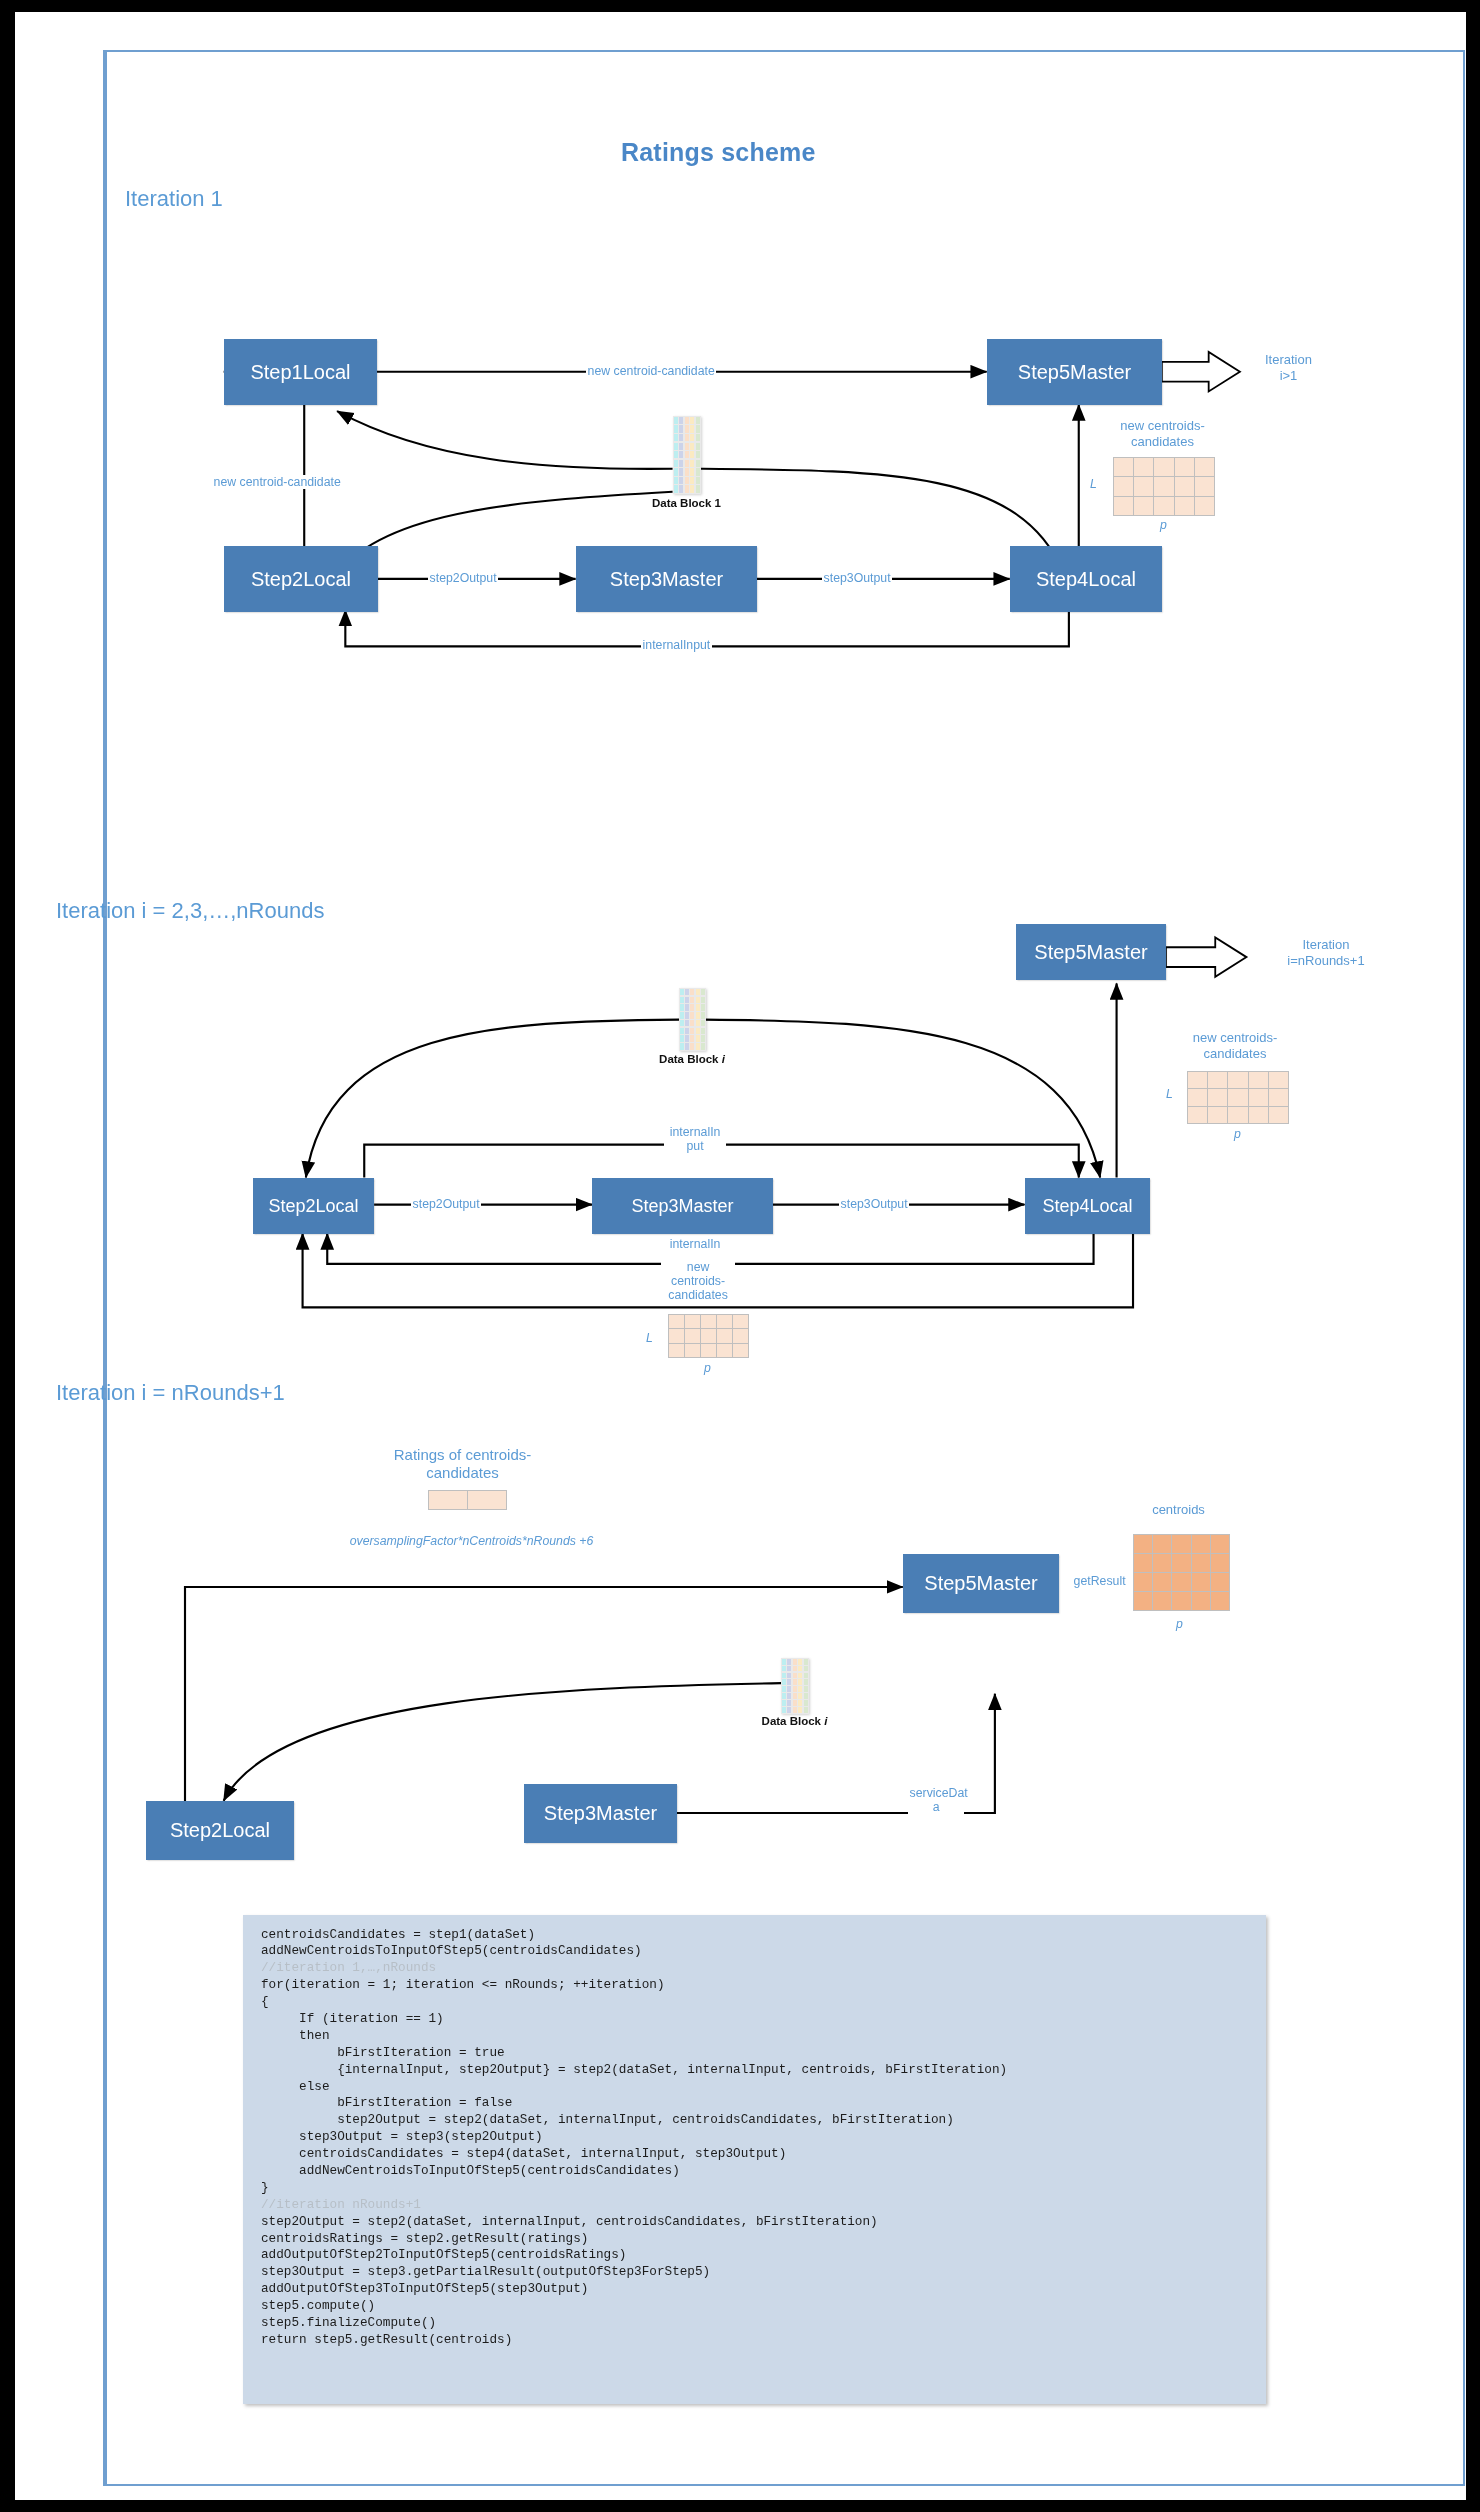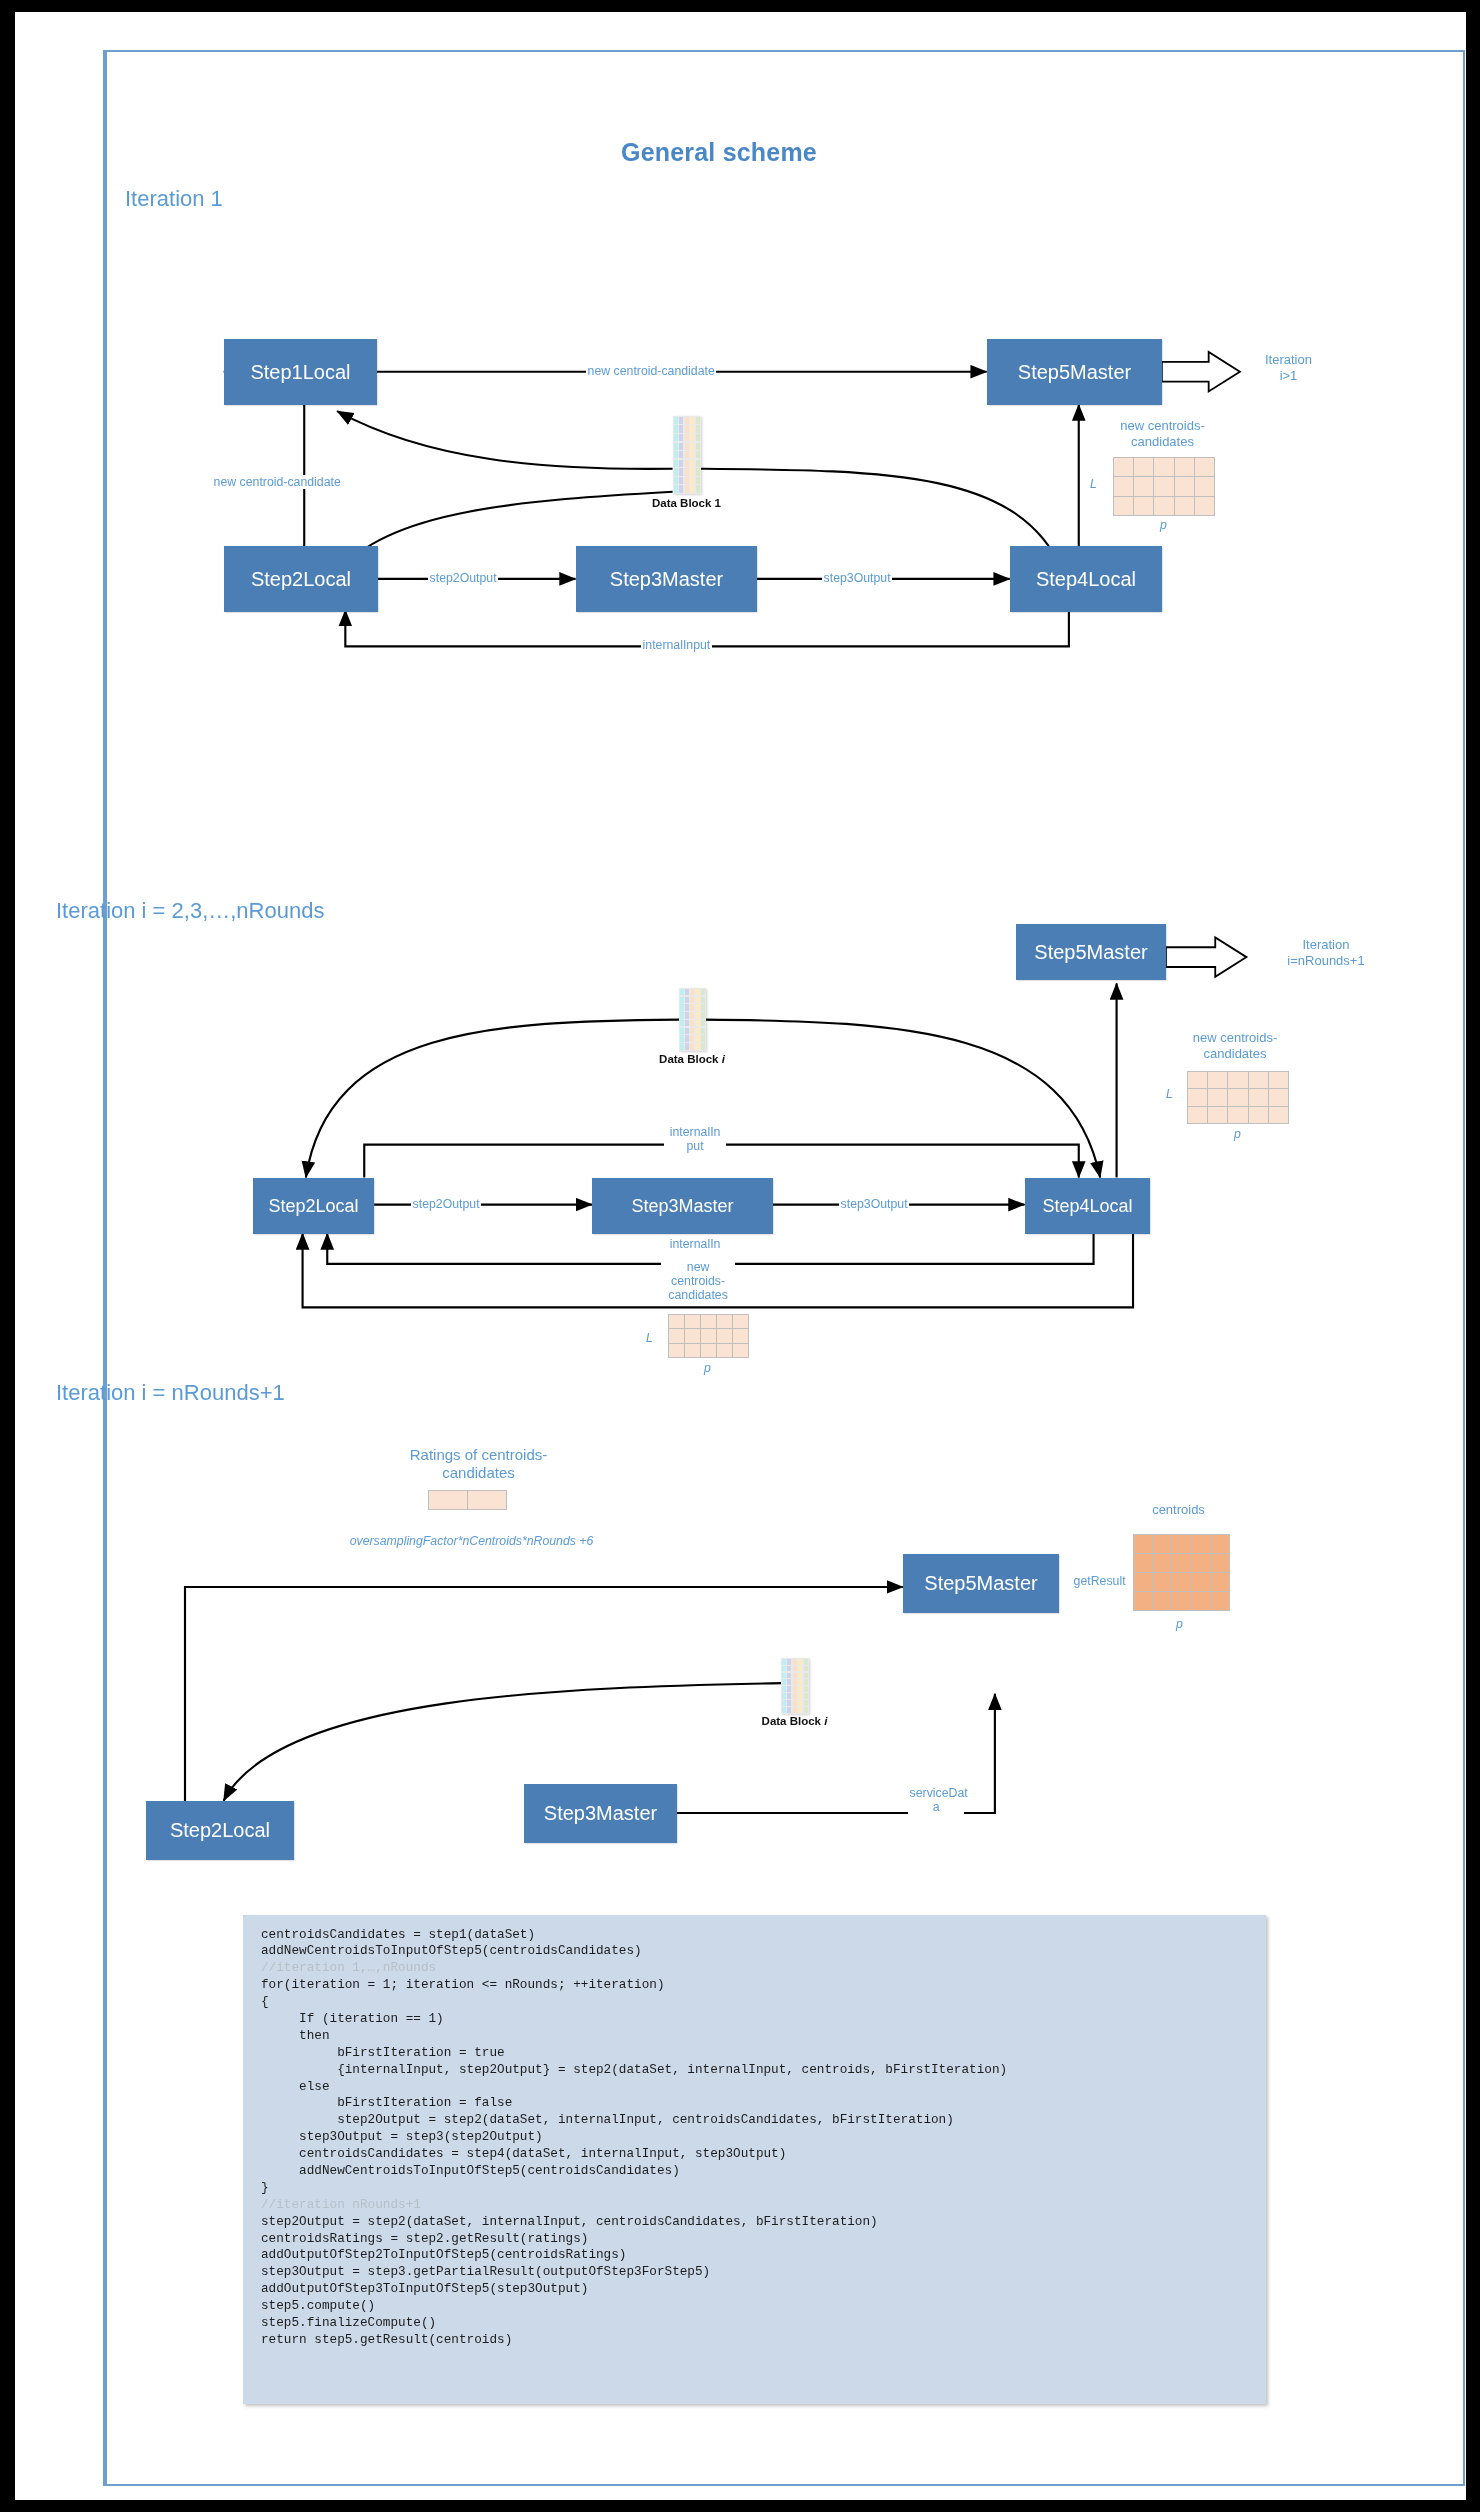--- a/index.html
+++ b/index.html
@@ -135,21 +135,21 @@
       <path d="M1418,1152 H1478 V1140 L1516,1164 L1478,1188 V1176 H1418 Z" fill="#fff" stroke="#000" stroke-width="2.2"></path>
 
       <path d="M225,2205 V1930 H1098" marker-end="url(#ah)"></path>
 
       <path d="M950,2047 C700,2052 340,2060 272,2190" marker-end="url(#ah)"></path>
 
       <path d="M823,2205 H1210 V2060" marker-end="url(#ah)"></path>
     </g>
   </svg>
 
-  <div class="title" style="left:621px;top:138px;">General scheme</div>
+  <div class="title" style="left:621px;top:138px;">Ratings scheme</div>
 
   <div class="sect-title" style="left:125px;top:186px;">Iteration 1</div>
 
   <div class="node" style="left:224px;top:339px;width:153px;height:66px;">Step1Local</div>
   <div class="node" style="left:987px;top:339px;width:175px;height:66px;">Step5Master</div>
   <div class="node" style="left:224px;top:546px;width:154px;height:66px;">Step2Local</div>
   <div class="node" style="left:576px;top:546px;width:181px;height:66px;">Step3Master</div>
   <div class="node" style="left:1010px;top:546px;width:152px;height:66px;">Step4Local</div>
 
   <div class="edge-label" style="left:586px;top:364px;">new centroid-candidate</div>
@@ -342,21 +342,21 @@
       <i></i>
       <i></i>
       <i></i>
       <i></i>
     </div>
   <div class="dim" style="left:646px;top:1331px;">L</div>
   <div class="dim" style="left:704px;top:1361px;">p</div>
 
   <div class="sect-title" style="left:56px;top:1380px;">Iteration i = nRounds+1</div>
 
-  <div class="note big" style="left:388px;top:1446px;width:181px;">Ratings of centroids-candidates</div>
+  <div class="note big" style="left:372px;top:1446px;width:181px;">Ratings of centroids-candidates</div>
   <div class="grid peach" style="left:428px;top:1490px;width:79px;height:20px;
               grid-template-columns:repeat(4,1fr);grid-template-rows:repeat(1,1fr);">
       <i></i>
       <i></i>
       <i></i>
       <i></i>
     </div>
   <div class="note it" style="left:311px;top:1534px;width:321px;font-size:12.3px;">oversamplingFactor*nCentroids*nRounds +6</div>
 
   <div class="node" style="left:903px;top:1554px;width:156px;height:59px;">Step5Master</div>

